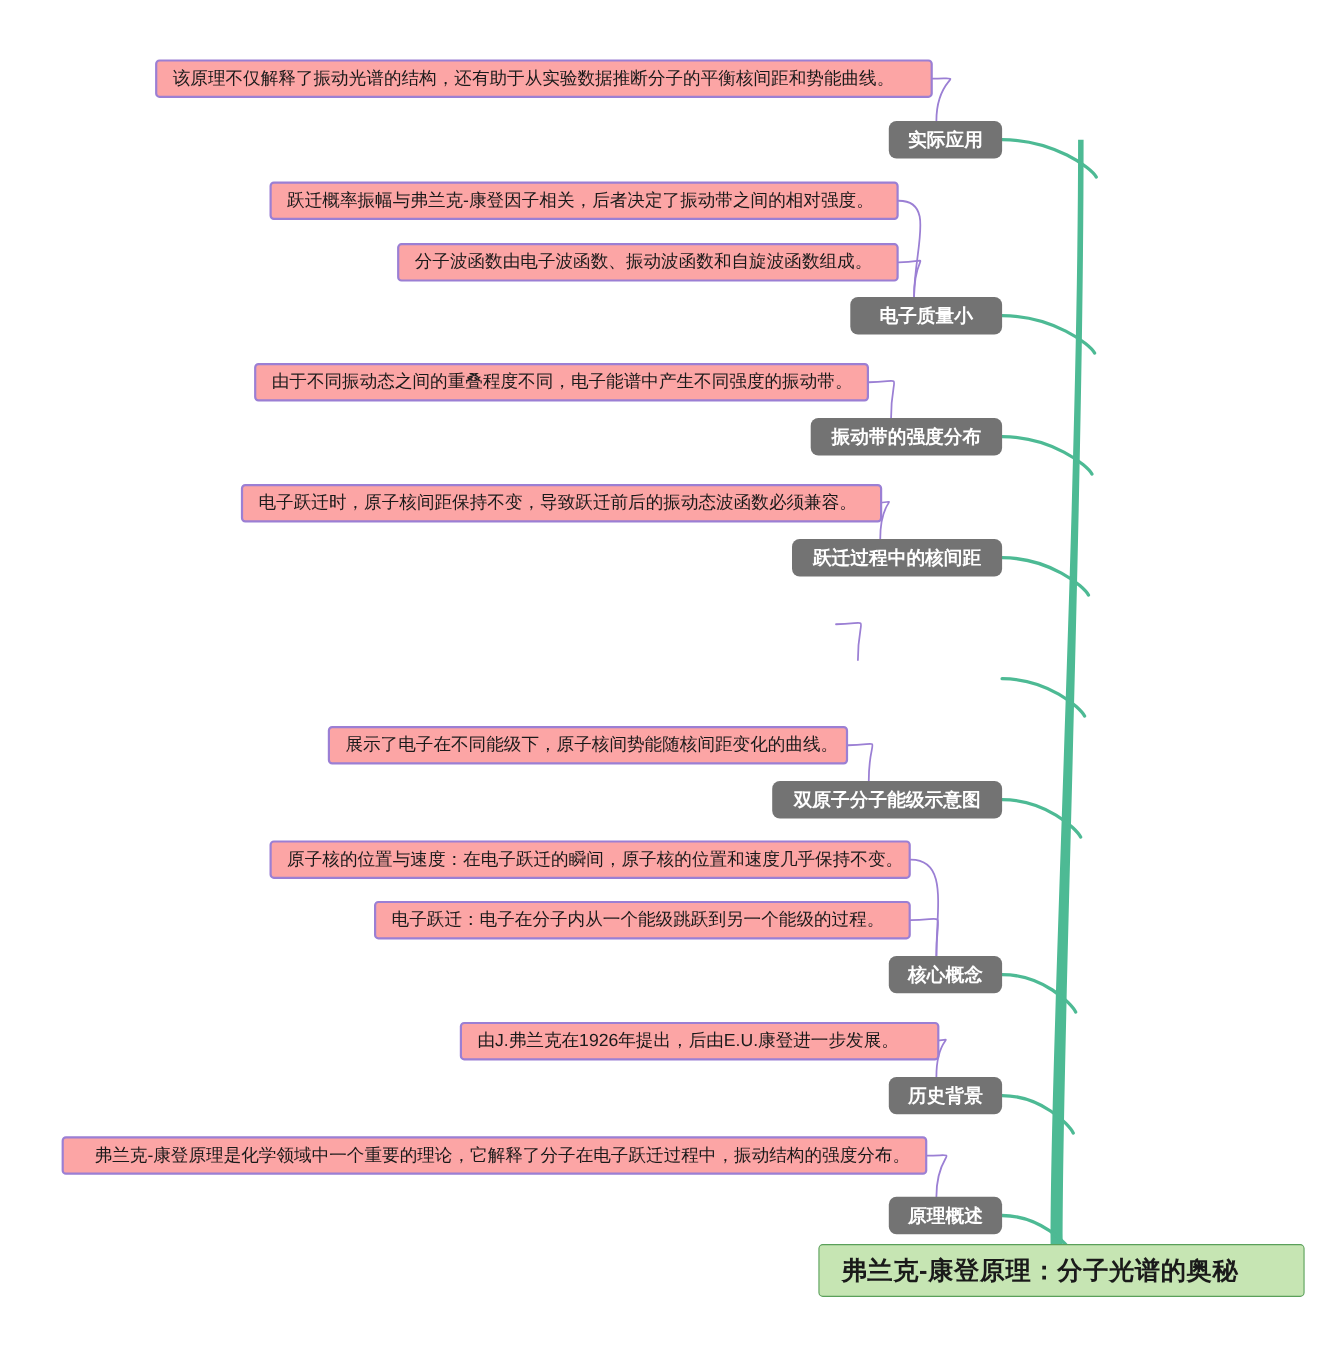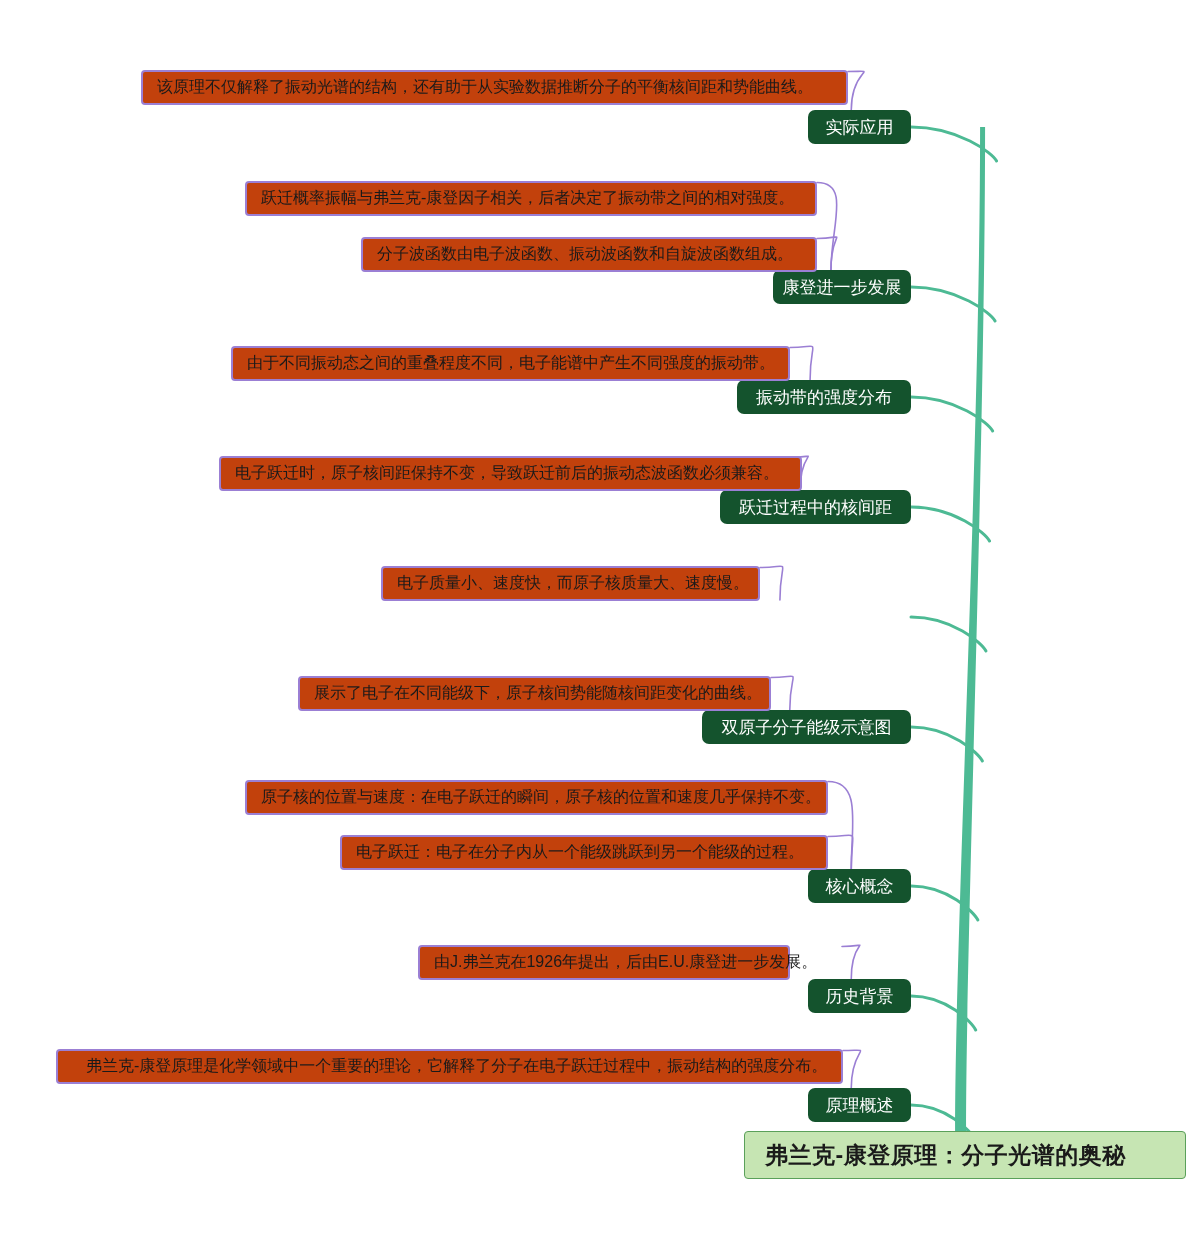--- a/index.html
+++ b/index.html
@@ -38,37 +38,36 @@
     border: 1px solid #5aa05a;
     border-radius: 4px;
     color: #1a1a1a;
     font-size: 23px;
     font-weight: bold;
     padding: 0 20px;
     letter-spacing: 0.5px;
   }
   
   .node.branch {
-    background: #14532d;
+    background: #737373;
     border-radius: 7px;
     color: #ffffff;
     font-size: 17px;
-    font-weight: normal;
+    font-weight: bold;
     padding: 16px 17px;
     justify-content: center;
   }
   
   .node.leaf {
-    background: #c2410c;
+    background: #fca5a5;
     border: 2px solid #9b7fd4;
     border-radius: 4px;
     color: #1a1a1a;
     font-size: 16px;
     padding: 0 14px;
-    margin-top: 16px;
   }
 </style>
 </head>
 <body>
 
 <div id="canvas">
 
   <svg id="edges" viewBox="0 0 1200 1245" xmlns="http://www.w3.org/2000/svg">
       <path d="M 955.0799999999999 1131
    C 955.0799999999999 931, 980.0799999999999 447, 980.0799999999999 127
@@ -92,33 +91,32 @@
       <path d="M 771 677.5 C 805 677.5, 789.78 666, 789.78 710" fill="none" stroke="#9b7fd4" stroke-width="1.6" stroke-linecap="round"></path>
       <path d="M 828 781.5 C 862 781.5, 851.26 825, 851.26 869" fill="none" stroke="#9b7fd4" stroke-width="1.6" stroke-linecap="round"></path>
       <path d="M 828 836.5 C 862 836.5, 851.26 825, 851.26 869" fill="none" stroke="#9b7fd4" stroke-width="1.6" stroke-linecap="round"></path>
       <path d="M 842 946.5 C 876 946.5, 851.26 935, 851.26 979" fill="none" stroke="#9b7fd4" stroke-width="1.6" stroke-linecap="round"></path>
       <path d="M 843 1050.5 C 877 1050.5, 851.26 1044, 851.26 1088" fill="none" stroke="#9b7fd4" stroke-width="1.6" stroke-linecap="round"></path>
     </svg>
 
   <div class="node root" style="left: 744px; top: 1131px; width: 442px; height: 48px;">弗兰克-康登原理：分子光谱的奥秘</div>
 
   <div class="node branch" style="left: 808px; top: 110px; width: 103px; height: 34px;">实际应用</div>
-  <div class="node branch" style="left: 773px; top: 270px; width: 138px; height: 34px;">康登进一步发展</div>
+  <div class="node branch" style="left: 773px; top: 270px; width: 138px; height: 34px;">电子质量小</div>
   <div class="node branch" style="left: 737px; top: 380px; width: 174px; height: 34px;">振动带的强度分布</div>
   <div class="node branch" style="left: 720px; top: 490px; width: 191px; height: 34px;">跃迁过程中的核间距</div>
   <div class="node branch" style="left: 702px; top: 710px; width: 209px; height: 34px;">双原子分子能级示意图</div>
   <div class="node branch" style="left: 808px; top: 869px; width: 103px; height: 34px;">核心概念</div>
   <div class="node branch" style="left: 808px; top: 979px; width: 103px; height: 34px;">历史背景</div>
   <div class="node branch" style="left: 808px; top: 1088px; width: 103px; height: 34px;">原理概述</div>
 
   <div class="node leaf" style="left: 141px; top: 54px; width: 707px; height: 35px;">该原理不仅解释了振动光谱的结构，还有助于从实验数据推断分子的平衡核间距和势能曲线。</div>
   <div class="node leaf" style="left: 245px; top: 165px; width: 572px; height: 35px;">跃迁概率振幅与弗兰克-康登因子相关，后者决定了振动带之间的相对强度。</div>
   <div class="node leaf" style="left: 361px; top: 221px; width: 456px; height: 35px;">分子波函数由电子波函数、振动波函数和自旋波函数组成。</div>
   <div class="node leaf" style="left: 231px; top: 330px; width: 559px; height: 35px;">由于不同振动态之间的重叠程度不同，电子能谱中产生不同强度的振动带。</div>
   <div class="node leaf" style="left: 219px; top: 440px; width: 583px; height: 35px;">电子跃迁时，原子核间距保持不变，导致跃迁前后的振动态波函数必须兼容。</div>
-  <div class="node leaf" style="left: 381px; top: 550px; width: 379px; height: 35px;">电子质量小、速度快，而原子核质量大、速度慢。</div>
   <div class="node leaf" style="left: 245px; top: 764px; width: 583px; height: 35px;">原子核的位置与速度：在电子跃迁的瞬间，原子核的位置和速度几乎保持不变。</div>
   <div class="node leaf" style="left: 298px; top: 660px; width: 473px; height: 35px;">展示了电子在不同能级下，原子核间势能随核间距变化的曲线。</div>
   <div class="node leaf" style="left: 340px; top: 819px; width: 488px; height: 35px;">电子跃迁：电子在分子内从一个能级跳跃到另一个能级的过程。</div>
-  <div class="node leaf" style="left: 418px; top: 929px; width: 372px; height: 35px;">由J.弗兰克在1926年提出，后由E.U.康登进一步发展。</div>
+  <div class="node leaf" style="left: 418px; top: 929px; width: 436px; height: 35px;">由J.弗兰克在1926年提出，后由E.U.康登进一步发展。</div>
   <div class="node leaf" style="left: 56px; top: 1033px; width: 787px; height: 35px; padding-left: 28px;">弗兰克-康登原理是化学领域中一个重要的理论，它解释了分子在电子跃迁过程中，振动结构的强度分布。</div>
 
 </div>
 
 </body></html>

